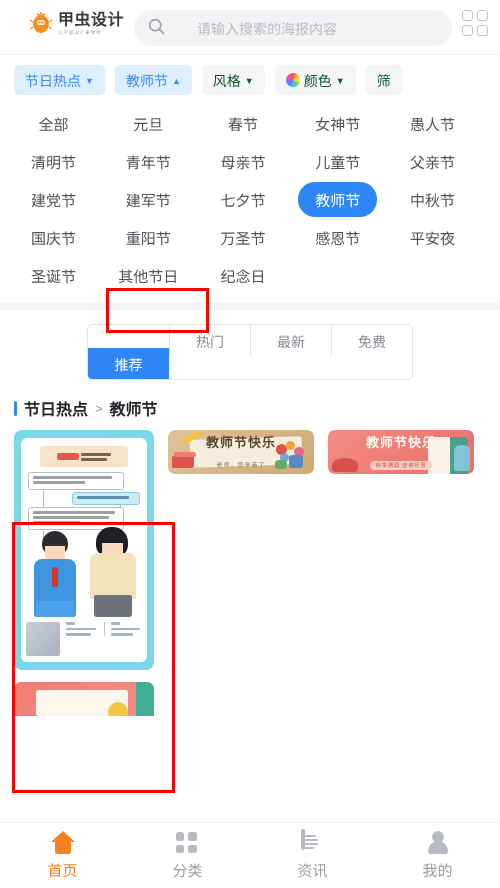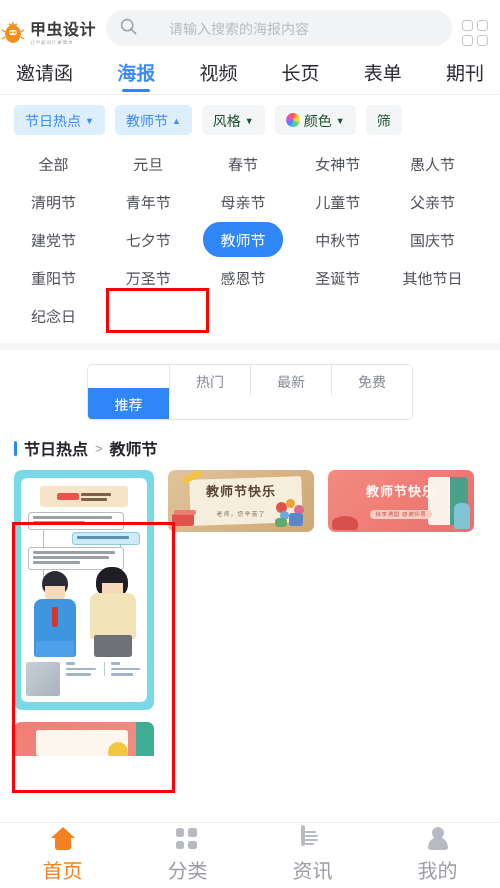--- a/index.html
+++ b/index.html
@@ -5,21 +5,21 @@
   * { box-sizing: border-box; margin: 0; padding: 0; }
   html, body {
     width: 500px; height: 888px;
     font-family: "Liberation Sans", "DejaVu Sans", sans-serif;
     background: #ffffff;
     overflow: hidden;
   }
   #app { position: relative; width: 500px; height: 888px; background: #fff; display: flex; flex-direction: column; }
 
   
-  .header { display: flex; align-items: flex-end; padding: 10px 12px 8px 0; gap: 10px; background:#fff; }
+  .header { display: flex; align-items: flex-start; padding: 10px 12px 8px 28px; gap: 10px; background:#fff; }
   .logo { display: flex; align-items: center; gap: 4px; flex-shrink: 0; }
   .logo-mark { width: 26px; height: 26px; position: relative; }
   .logo-text-wrap { display: flex; flex-direction: column; line-height: 1; }
   .logo-text { font-size: 16px; font-weight: 700; color: #3b3b3b; letter-spacing: .5px; }
   .logo-sub { font-size: 5px; color: #a8a8a8; letter-spacing: .4px; margin-top: 2px; transform: scaleY(.9); }
 
   .search-bar {
     flex: 1; height: 36px; background: #f2f3f5; border-radius: 18px;
     display: flex; align-items: center; padding: 0 14px; gap: 9px; min-width: 0;
   }
@@ -119,21 +119,21 @@
   .girl-body { position:absolute; right: 6px; bottom: 18px; width: 46px; height: 46px; background:#f3e3b8; border-radius: 8px 8px 2px 2px; }
   .girl-skirt { position:absolute; right: 10px; bottom: 0; width: 38px; height: 22px; background:#6e7278; border-radius: 2px 2px 3px 3px; }
   .poster-foot { display:flex; gap:6px; padding-top: 5px; align-items: flex-start; }
   .qr { width: 34px; height: 34px; background: linear-gradient(135deg,#c7ced6,#aab3bd); border-radius: 2px; flex-shrink:0; }
   .foot-cols { display:flex; gap:6px; flex:1; }
   .foot-col { flex:1; display:flex; flex-direction:column; gap:3px; }
   .foot-col i { display:block; height:2.5px; background:#9fb7c4; border-radius:1px; }
   .foot-div { width:1px; background:#b9cdd8; align-self:stretch; }
 
   .banner {
-    width: 146px; height: 62px; border-radius: 7px; overflow: hidden; position: relative;
+    width: 146px; height: 44px; border-radius: 7px; overflow: hidden; position: relative;
     display: flex; align-items: center; justify-content: center;
   }
   .banner.tan { background: linear-gradient(135deg,#e0c49c 0%,#d9b688 45%,#cfa874 100%); }
   .banner.tan .sheet {
     position:absolute; left: 22px; top: 8px; right: 12px; bottom: 8px;
     background: #f6eedd; border-radius: 3px; transform: rotate(-2deg);
   }
   .banner.pink { background: linear-gradient(135deg,#f28b82 0%,#ef7d76 50%,#ea6f6d 100%); }
   .bn-text { position: relative; z-index: 3; text-align: center; line-height: 1.25; }
   .bn-main { font-size: 13px; font-weight: 700; color: #5a4632; letter-spacing: 1px; }
@@ -159,21 +159,21 @@
   .stub-corner { position:absolute; right:0; top:0; width:18px; height:34px; background:#3fae94; }
 
   
   .anno { position: absolute; border: 3px solid #ff0000; pointer-events: none; z-index: 40; }
   #anno-fest { left: 106px; top: 288px; width: 103px; height: 45px; }
   #anno-card { left: 12px; top: 522px; width: 163px; height: 271px; }
 
   
   .nav { height: 66px; border-top: 1px solid #ededed; background: #fff; display: flex; align-items: center; }
   .nav-item { flex: 1; display: flex; flex-direction: column; align-items: center; gap: 5px; }
-  .nav-label { font-size: 20px; color: #9c9fa5; }
+  .nav-label { font-size: 15px; color: #9c9fa5; }
   .nav-item.active .nav-label { color: #f58220; }
   .ico { width: 24px; height: 23px; position: relative; }
   .ico-home-roof { position:absolute; left:0; top:0; width:0; height:0; border-left:12px solid transparent; border-right:12px solid transparent; border-bottom:11px solid #f58220; }
   .ico-home-body { position:absolute; left:4px; top:10px; width:16px; height:13px; background:#f58220; border-radius:2px 2px 3px 3px; }
   .ico-grid { display:grid; grid-template-columns:1fr 1fr; grid-template-rows:1fr 1fr; gap:4px; width:21px; height:21px; margin-top:1px; }
   .ico-grid i { background:#b7bac0; border-radius:2.5px; }
   .ico-doc { width:19px; height:22px; border:2px solid #b7bac0; border-radius:2px; position:relative; margin: 0 auto; }
   .ico-doc i { position:absolute; left:2px; height:2px; background:#b7bac0; border-radius:1px; }
   .ico-person-head { position:absolute; left:6px; top:0; width:12px; height:12px; background:#b7bac0; border-radius:50%; }
   .ico-person-body { position:absolute; left:2px; top:10px; width:20px; height:13px; background:#b7bac0; border-radius:10px 10px 3px 3px; }
@@ -214,28 +214,20 @@
     </div>
 
     <div class="grid-btn">
       <i></i>
       <i></i>
       <i></i>
       <i></i>
     </div>
   </div>
 
-  <div class="tabs">
-    <div class="tab">邀请函</div>
-    <div class="tab active">海报</div>
-    <div class="tab">视频</div>
-    <div class="tab">长页</div>
-    <div class="tab">表单</div>
-    <div class="tab">期刊</div>
-  </div>
   <div class="hdr-sep"></div>
 
   <div class="chips">
     <div class="chip on">
       <span>节日热点</span>
       <span class="caret">▼</span>
     </div>
     <div class="chip on">
       <span>教师节</span>
       <span class="caret">▲</span>
@@ -262,31 +254,33 @@
       <div class="fest">女神节</div>
 
       <div class="fest">愚人节</div>
       <div class="fest">清明节</div>
       <div class="fest">青年节</div>
       <div class="fest">母亲节</div>
 
       <div class="fest">儿童节</div>
       <div class="fest">父亲节</div>
       <div class="fest">建党节</div>
+      <div class="fest">建军节</div>
 
       <div class="fest">七夕节</div>
       <div class="fest sel">
         <span class="pill">教师节</span>
       </div>
       <div class="fest">中秋节</div>
       <div class="fest">国庆节</div>
       <div class="fest">重阳节</div>
 
       <div class="fest">万圣节</div>
       <div class="fest">感恩节</div>
+      <div class="fest">平安夜</div>
       <div class="fest">圣诞节</div>
       <div class="fest">其他节日</div>
 
       <div class="fest">纪念日</div>
     </div>
   </div>
 
   <div class="sect-sep"></div>
 
   <div class="sorts">

